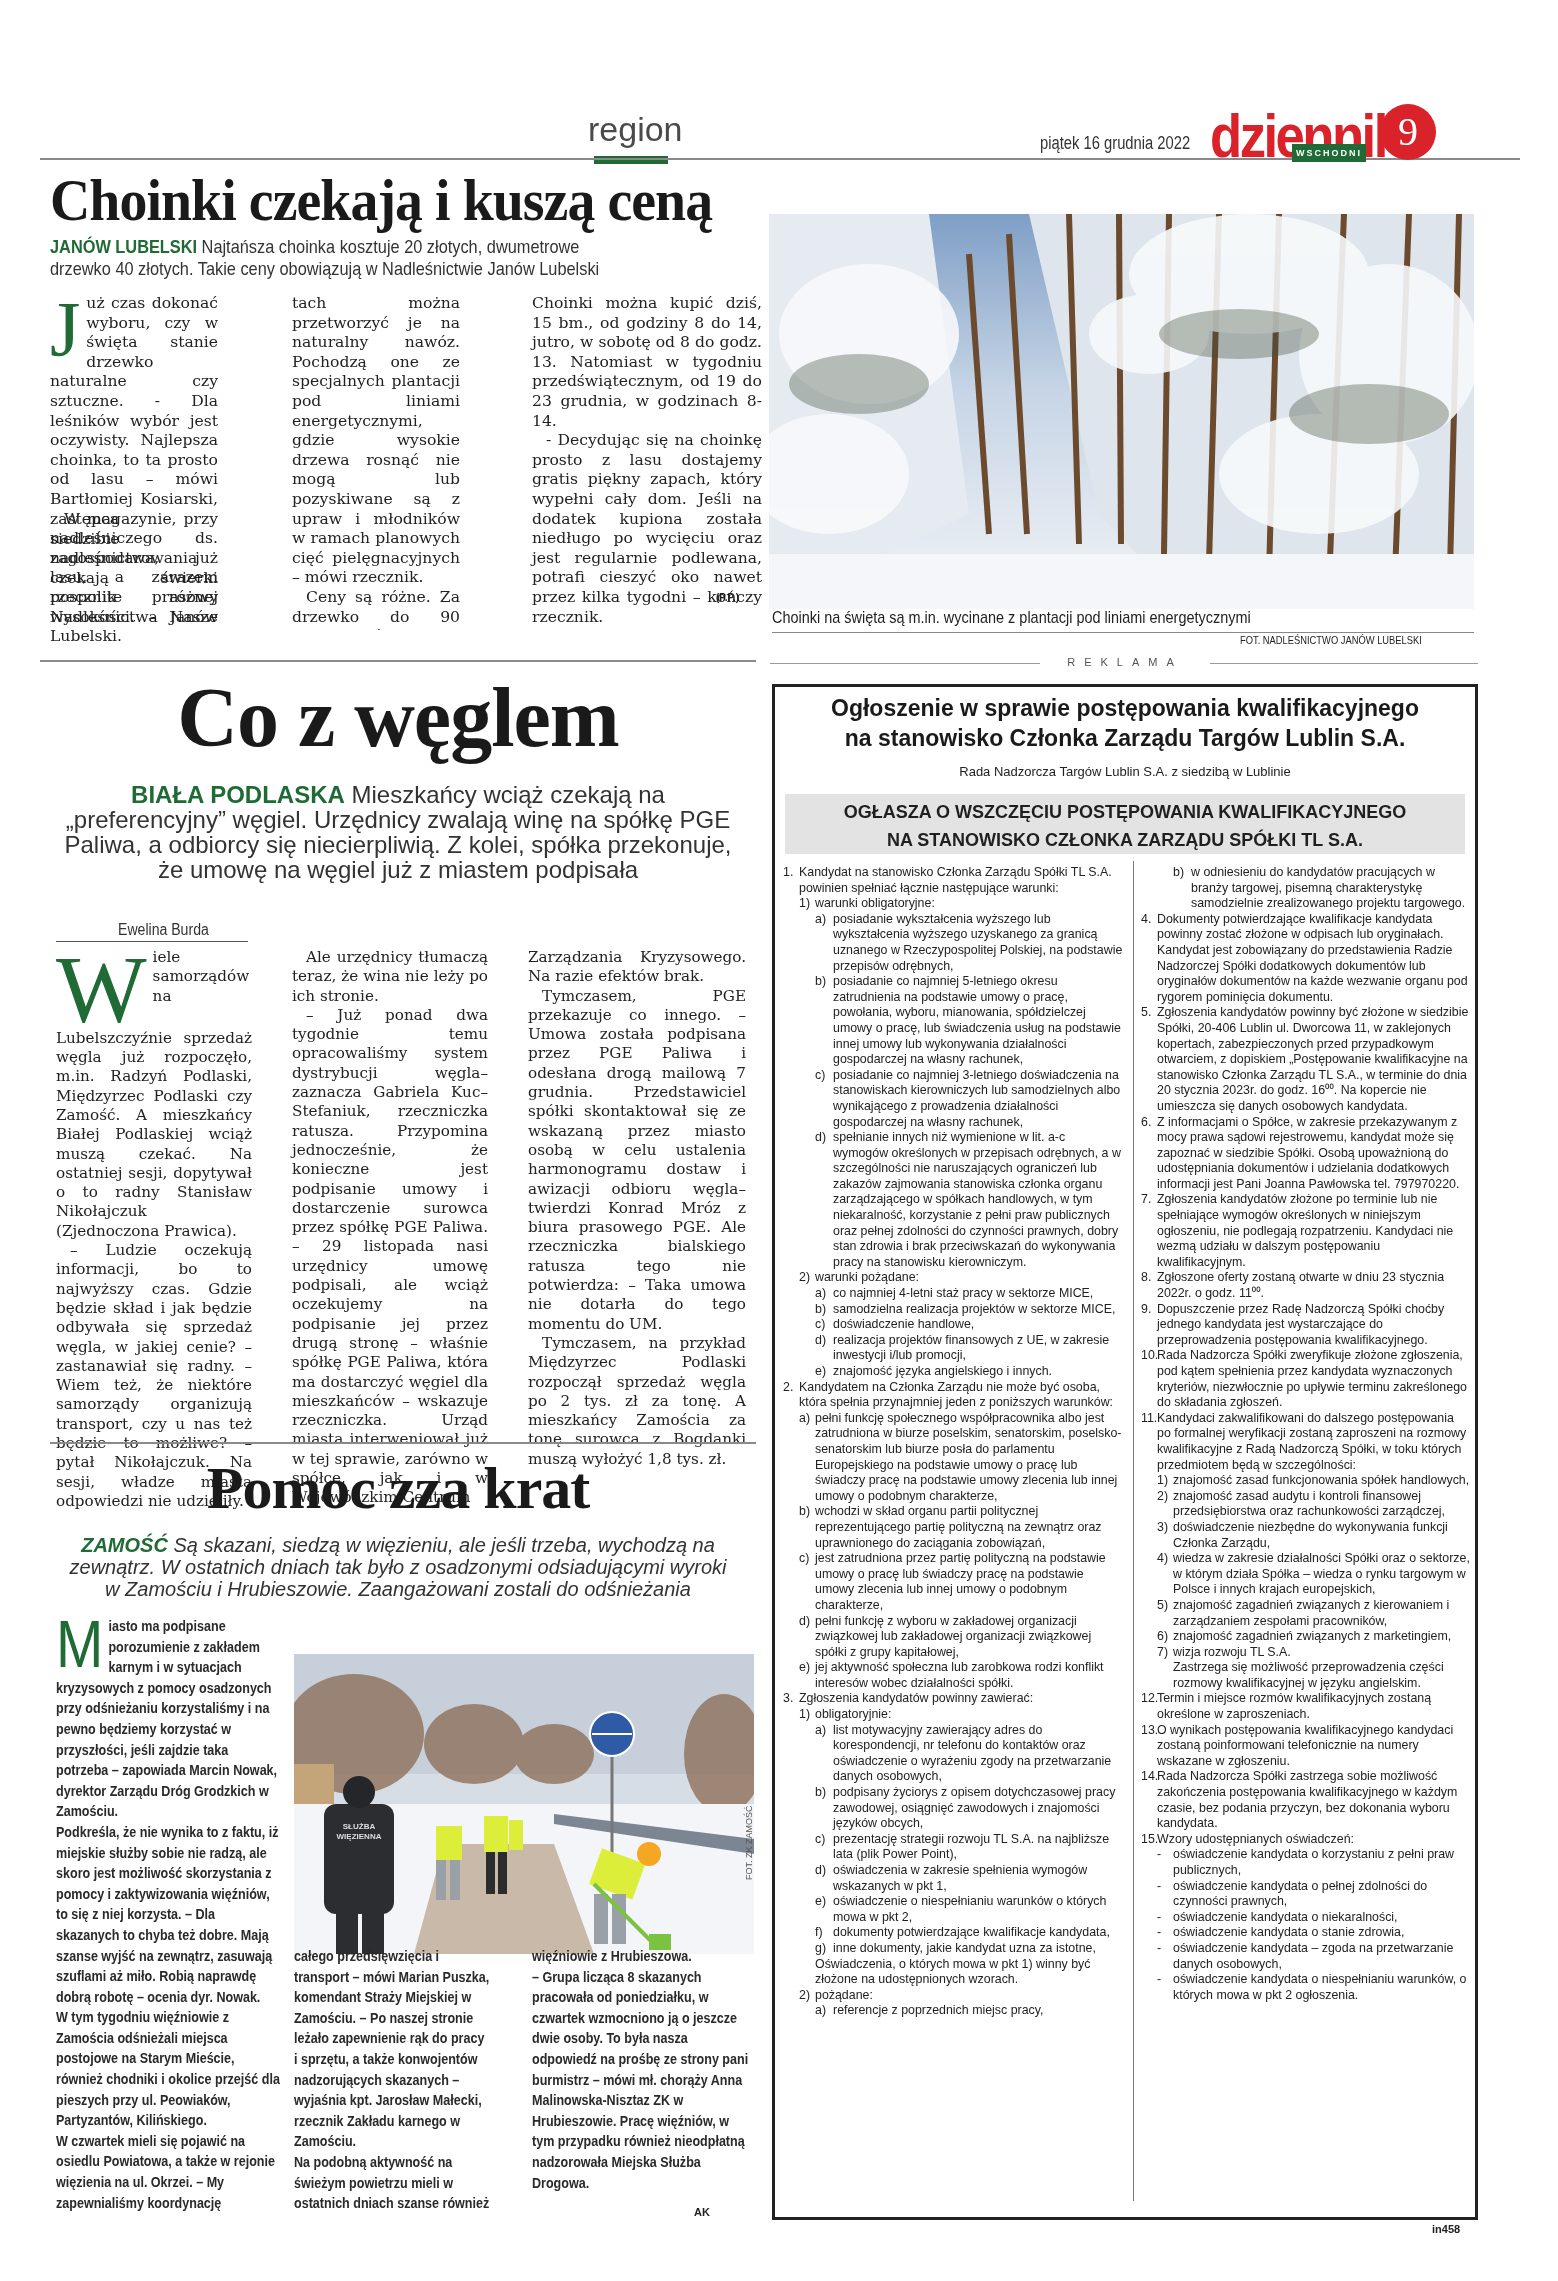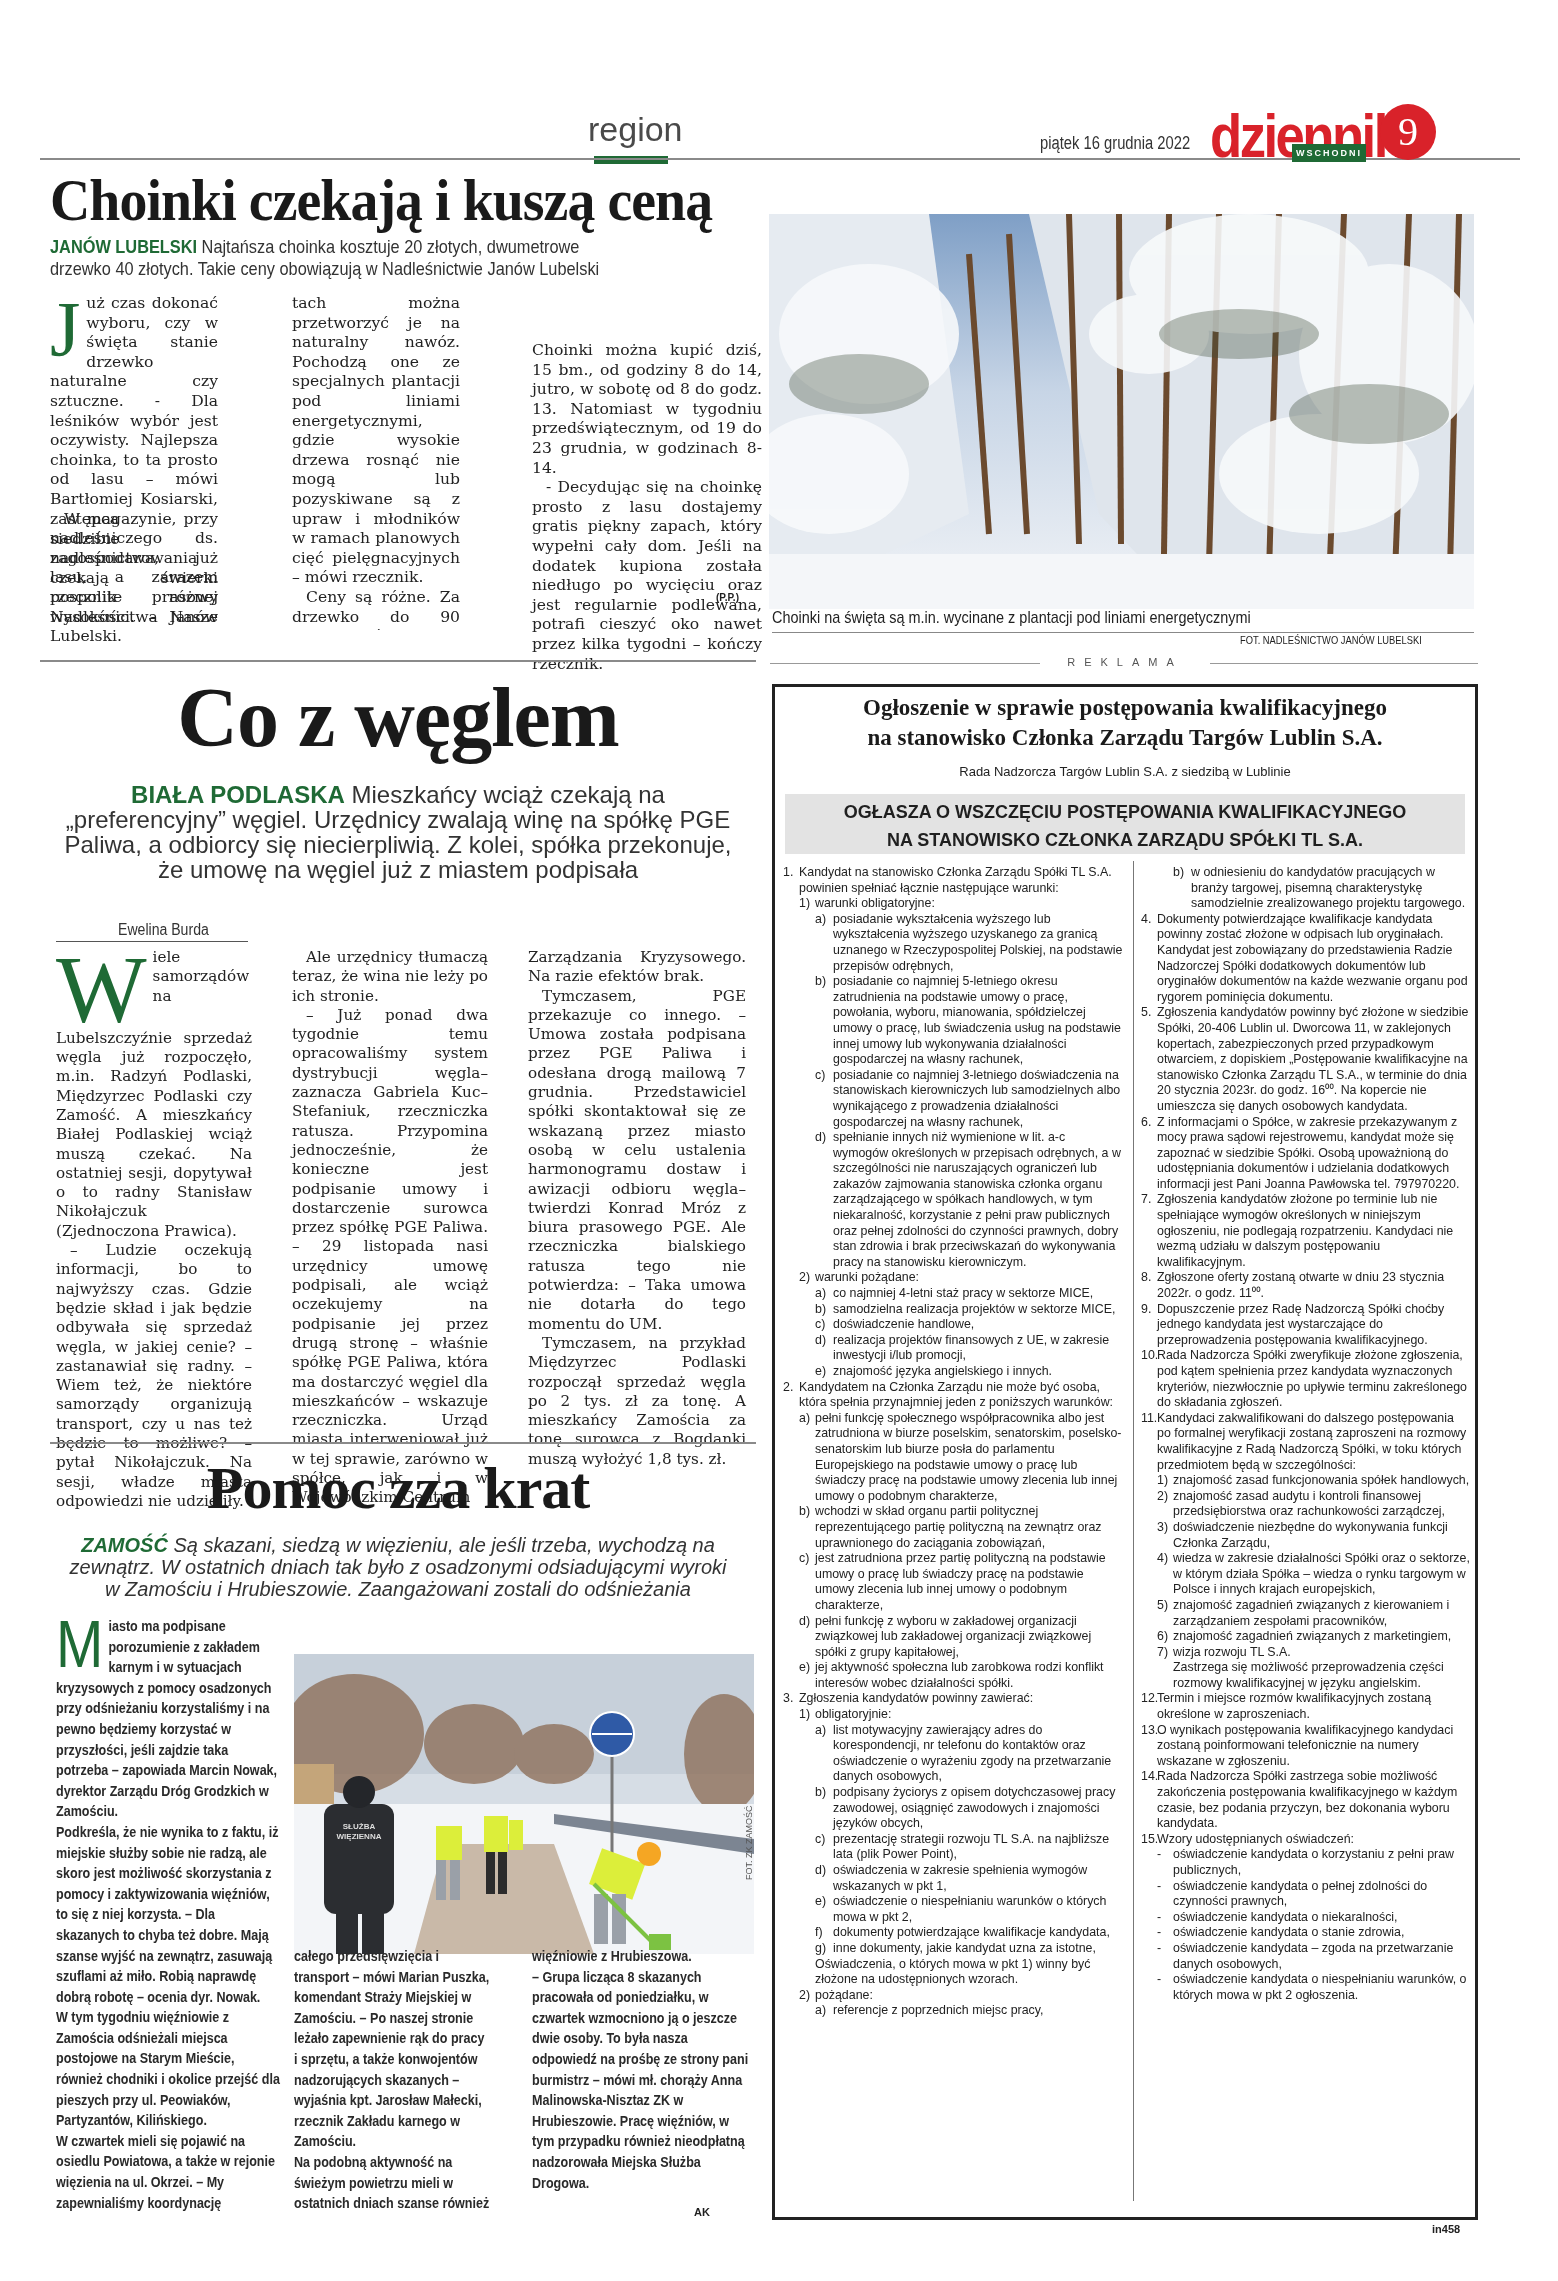--- a/index.html
+++ b/index.html
@@ -34,21 +34,21 @@
   .divider { position: absolute; height: 3px; background: #8a8a8a; }
   .thin { position: absolute; height: 1px; background: #aaa; }
 
   
   .photo-forest { position: absolute; left: 769px; top: 214px; width: 705px; height: 395px; overflow: hidden;
      background: linear-gradient(180deg, #6f8fb8 0%, #aec3dc 30%, #dfe6ee 60%, #f4f6f8 100%); }
   .caption { position: absolute; font-family: "Liberation Sans", sans-serif; color: #222; }
 
   
   .ad-box { position: absolute; left: 772px; top: 684px; width: 706px; height: 1536px; border: 3px solid #222; }
-  .ad-title { position: absolute; left: 0; width: 100%; text-align: center; font-family: Liberation Serif, serif; font-weight: bold; font-size: 23px; line-height: 30px; color: #1a1a1a; }
+  .ad-title { position: absolute; left: 0; width: 100%; text-align: center; font-family: Liberation Sans, sans-serif; font-weight: bold; font-size: 23px; line-height: 30px; color: #1a1a1a; }
   .ad-sub { position: absolute; left: 0; width: 100%; text-align: center; font-family: "Liberation Sans", sans-serif; font-size: 13px; color: #222; }
   .ad-band { position: absolute; left: 10px; top: 107px; width: 680px; height: 60px; background: #e3e3e3; text-align: center; font-family: "Liberation Sans", sans-serif; font-weight: bold; font-size: 18px; line-height: 28px; padding-top: 4px; transform: scaleX(1); }
   .ad-col { position: absolute; font-family: "Liberation Sans", sans-serif; font-size: 12.4px; line-height: 15.6px; color: #222; }
   .ad-col .it { position: relative; padding-left: 16px; }
   .ad-col .it > .n { position: absolute; left: 0; top: 0; }
   .ad-col .l2 { padding-left: 32px; }
   .ad-col .l2 > .n { left: 16px; }
   .ad-col .l3 { padding-left: 50px; }
   .ad-col .l3 > .n { left: 32px; }
   .ad-col .plain2 { padding-left: 32px; }
@@ -84,21 +84,21 @@
 <div class="col" style="left:50px; top:294px; width:168px; height:330px; font-size:15.6px; line-height:19.6px;">
   <p class="noind"><span class="dropcap" style="font-size:78px; margin-top:4px;">J</span><span>uż czas dokonać wyboru, czy w święta stanie drzewko naturalne czy sztuczne. - Dla leśników wybór jest oczywisty. Najlepsza choinka, to ta prosto od lasu – mówi Bartłomiej Kosiarski, zastępca nadleśniczego ds. zagospodarowania lasu, a zarazem rzecznik prasowy Nadleśnictwa Janów Lubelski.</span></p>
 </div>
 <div class="col" style="left:50px; top:510px; width:168px; height:120px; font-size:15.6px; line-height:19.6px; overflow:hidden;">
   <p>W magazynie, przy siedzibie nadleśnictwa, już czekają świerki pospolite różnej wysokości. – Nasze drzewka są zawsze świeże i w 100 proc. ekologiczne. Po świętach można przetworzyć je na naturalny nawóz. Pochodzą one ze specjalnych plantacji pod liniami energetycznymi, gdzie wysokie drzewa rosnąć nie mogą lub pozyskiwane są z upraw i młodników w ramach planowych cięć pielęgnacyjnych – mówi rzecznik.</p>
 </div>
 <div class="col" style="left:292px; top:294px; width:168px; height:336px; font-size:15.6px; line-height:19.6px; overflow:hidden;">
   <p class="noind">tach można przetworzyć je na naturalny nawóz. Pochodzą one ze specjalnych plantacji pod liniami energetycznymi, gdzie wysokie drzewa rosnąć nie mogą lub pozyskiwane są z upraw i młodników w ramach planowych cięć pielęgnacyjnych – mówi rzecznik.</p>
   <p>Ceny są różne. Za drzewko do 90 centymetrów wysokości trzeb zapłacić 20 złotych, do 1,5 metra – 30 złotych, do 2,5 metra – 40 złotych, do 3,5 metra – 50 złotych, do 5 metrów – 80 złotych, powyżej 5 metrów – 130 złotych.</p>
 </div>
-<div class="col" style="left:532px; top:294px; width:230px; height:330px; font-size:15.6px; line-height:19.6px;margin-top:47px;">
+<div class="col" style="left:532px; top:294px; width:230px; height:330px; font-size:15.6px; line-height:19.6px;">
   <p class="noind">Choinki można kupić dziś, 15 bm., od godziny 8 do 14, jutro, w sobotę od 8 do godz. 13. Natomiast w tygodniu przedświątecznym, od 19 do 23 grudnia, w godzinach 8-14.</p>
   <p>- Decydując się na choinkę prosto z lasu dostajemy gratis piękny zapach, który wypełni cały dom. Jeśli na dodatek kupiona została niedługo po wycięciu oraz jest regularnie podlewana, potrafi cieszyć oko nawet przez kilka tygodni – kończy rzecznik.</p>
 </div>
 <div class="abs sans" style="left:716px; top:592px; font-size:10px; font-weight:bold;">(P.P.)</div>
 
 <div class="photo-forest">
   <svg width="705" height="395" viewBox="0 0 705 395">
     <rect x="0" y="0" width="705" height="395" fill="url(#sky)"></rect>
     <defs>
       <linearGradient id="sky" x1="0" y1="0" x2="0" y2="1">

